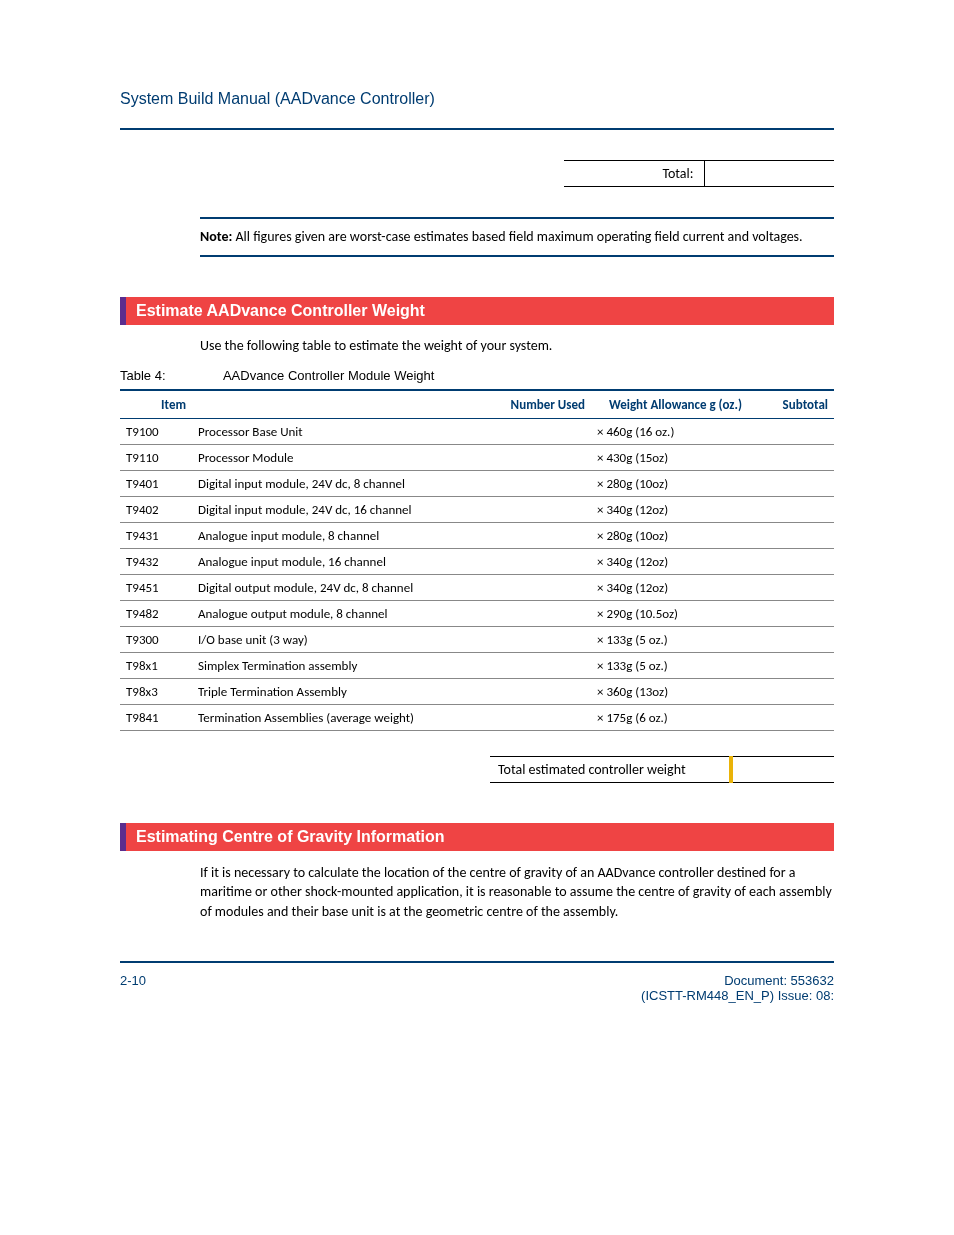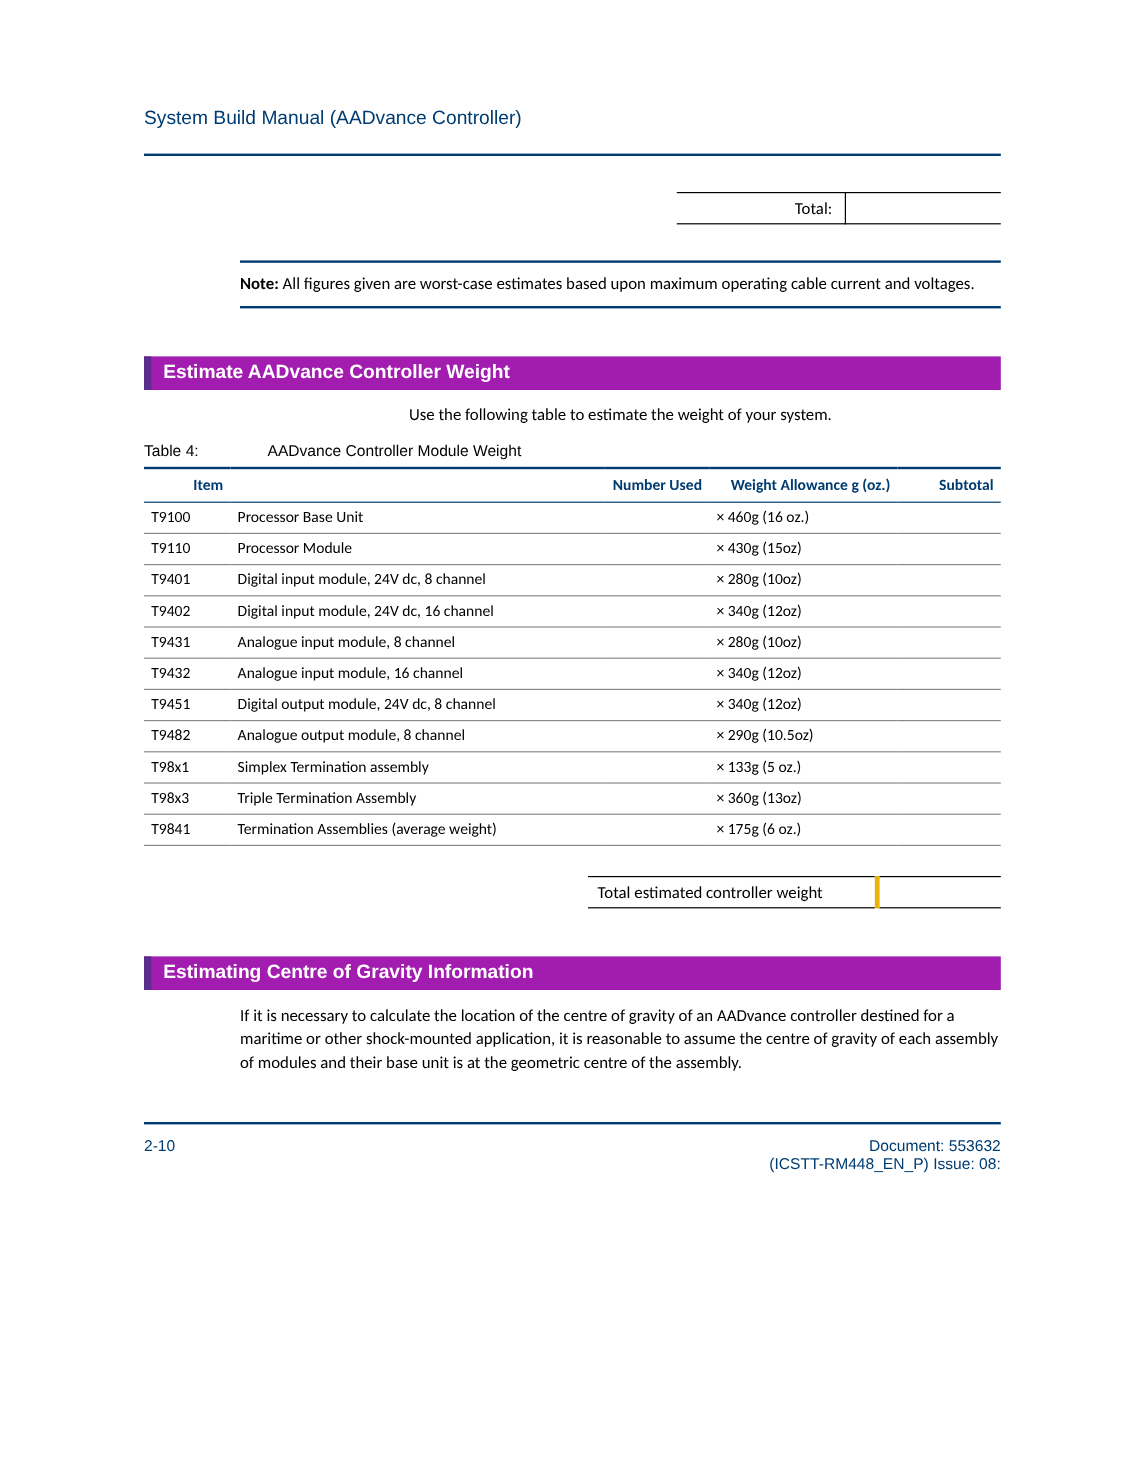--- a/index.html
+++ b/index.html
@@ -45,33 +45,32 @@
   .total-box td.val { width:110px;}
   .note-block {
     border-top: 2px solid #003c71;
     border-bottom: 2px solid #003c71;
     margin: 30px 0 40px 80px;
     padding: 8px 0;
     font-size: 14px;
     line-height: 1.4;
   }
   .section-heading {
-    background: #a21caf;
+    background: #ef4444;
     color: #fff;
     font-family: Arial, sans-serif;
     font-size: 16px;
     font-weight: bold;
     padding: 5px 10px;
     margin: 0 0 12px 0;
     border-left: 6px solid #5b2d8e;
   }
   .intro-text {
     margin: 0 0 14px 80px;
     font-size: 14px;
-    text-align: center;
   }
   .table-caption {
     font-family: Arial, sans-serif;
     font-size: 13px;
     font-weight: normal;
     margin-bottom: 6px;
   }
   .table-caption .tnum { display:inline-block; width:100px;}
   table.weight {
     width: 100%;
@@ -148,21 +147,21 @@
       <tbody>
           <tr>
         <td class="lbl">Total:</td>
         <td class="val"></td>
       </tr>
     </tbody>
       </table>
   </div>
 
   <div class="note-block">
-    <b>Note:</b><span> All figures given are worst-case estimates based upon maximum operating cable current and voltages.</span>
+    <b>Note:</b><span> All figures given are worst-case estimates based field maximum operating field current and voltages.</span>
   </div>
 
   <div class="section-heading">Estimate AADvance Controller Weight</div>
   <div class="intro-text">Use the following table to estimate the weight of your system.</div>
 
   <div class="table-caption">
     <span class="tnum">Table 4:</span>
     <span>AADvance Controller Module Weight</span>
   </div>
 
@@ -227,20 +226,27 @@
           <td></td>
         </tr>
         <tr>
           <td>T9482</td>
           <td>Analogue output module, 8 channel</td>
           <td></td>
           <td class="times">× 290g (10.5oz)</td>
           <td></td>
         </tr>
         <tr>
+          <td>T9300</td>
+          <td>I/O base unit (3 way)</td>
+          <td></td>
+          <td class="times">× 133g   (5 oz.)</td>
+          <td></td>
+        </tr>
+        <tr>
           <td>T98x1</td>
           <td>Simplex Termination assembly</td>
           <td></td>
           <td class="times">× 133g   (5 oz.)</td>
           <td></td>
         </tr>
         <tr>
           <td>T98x3</td>
           <td>Triple Termination Assembly</td>
           <td></td>

